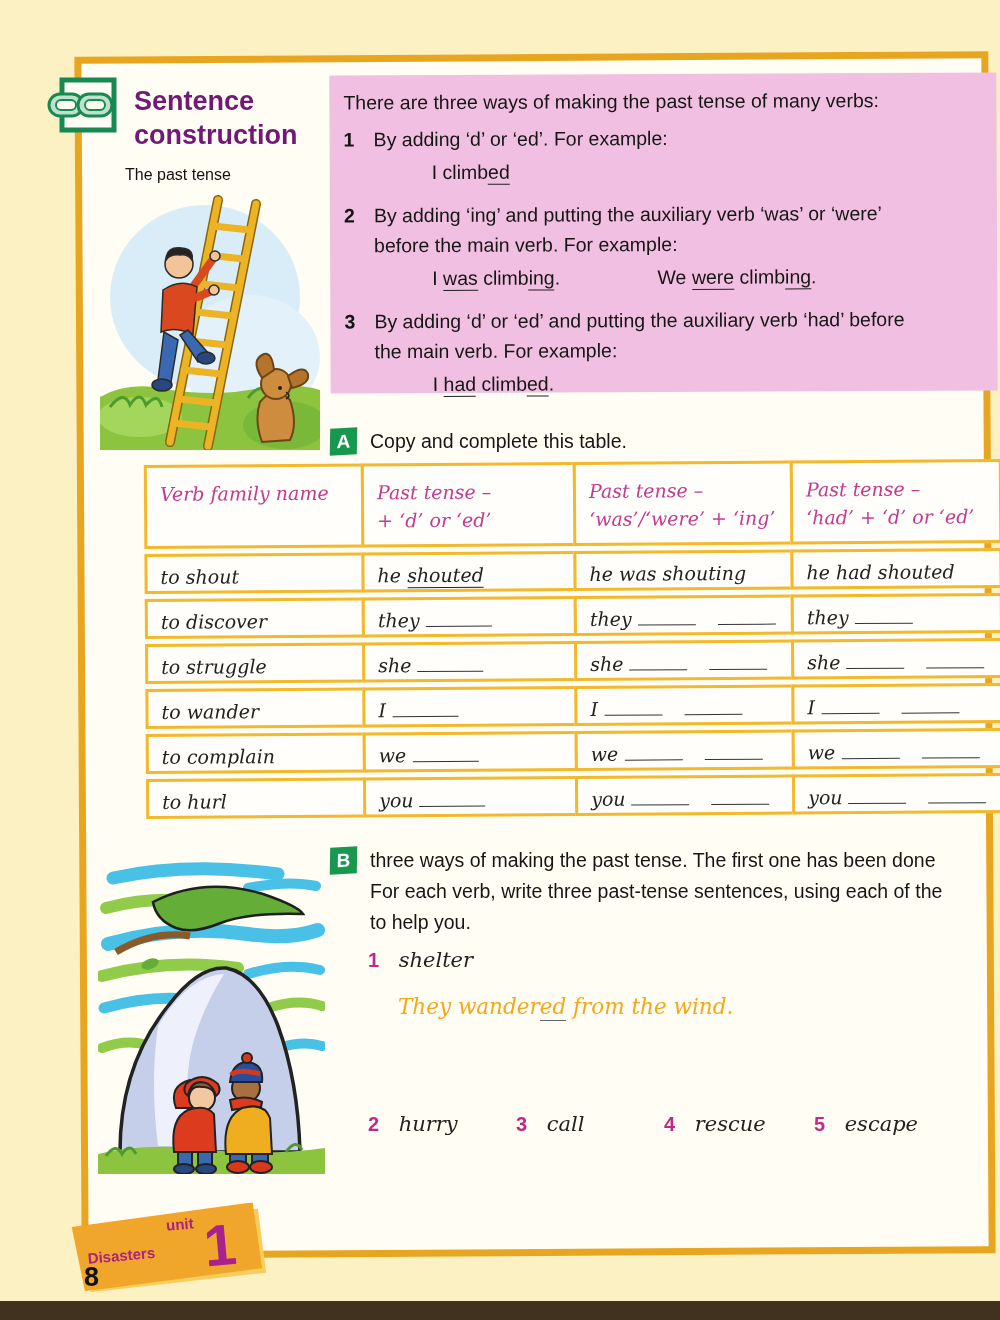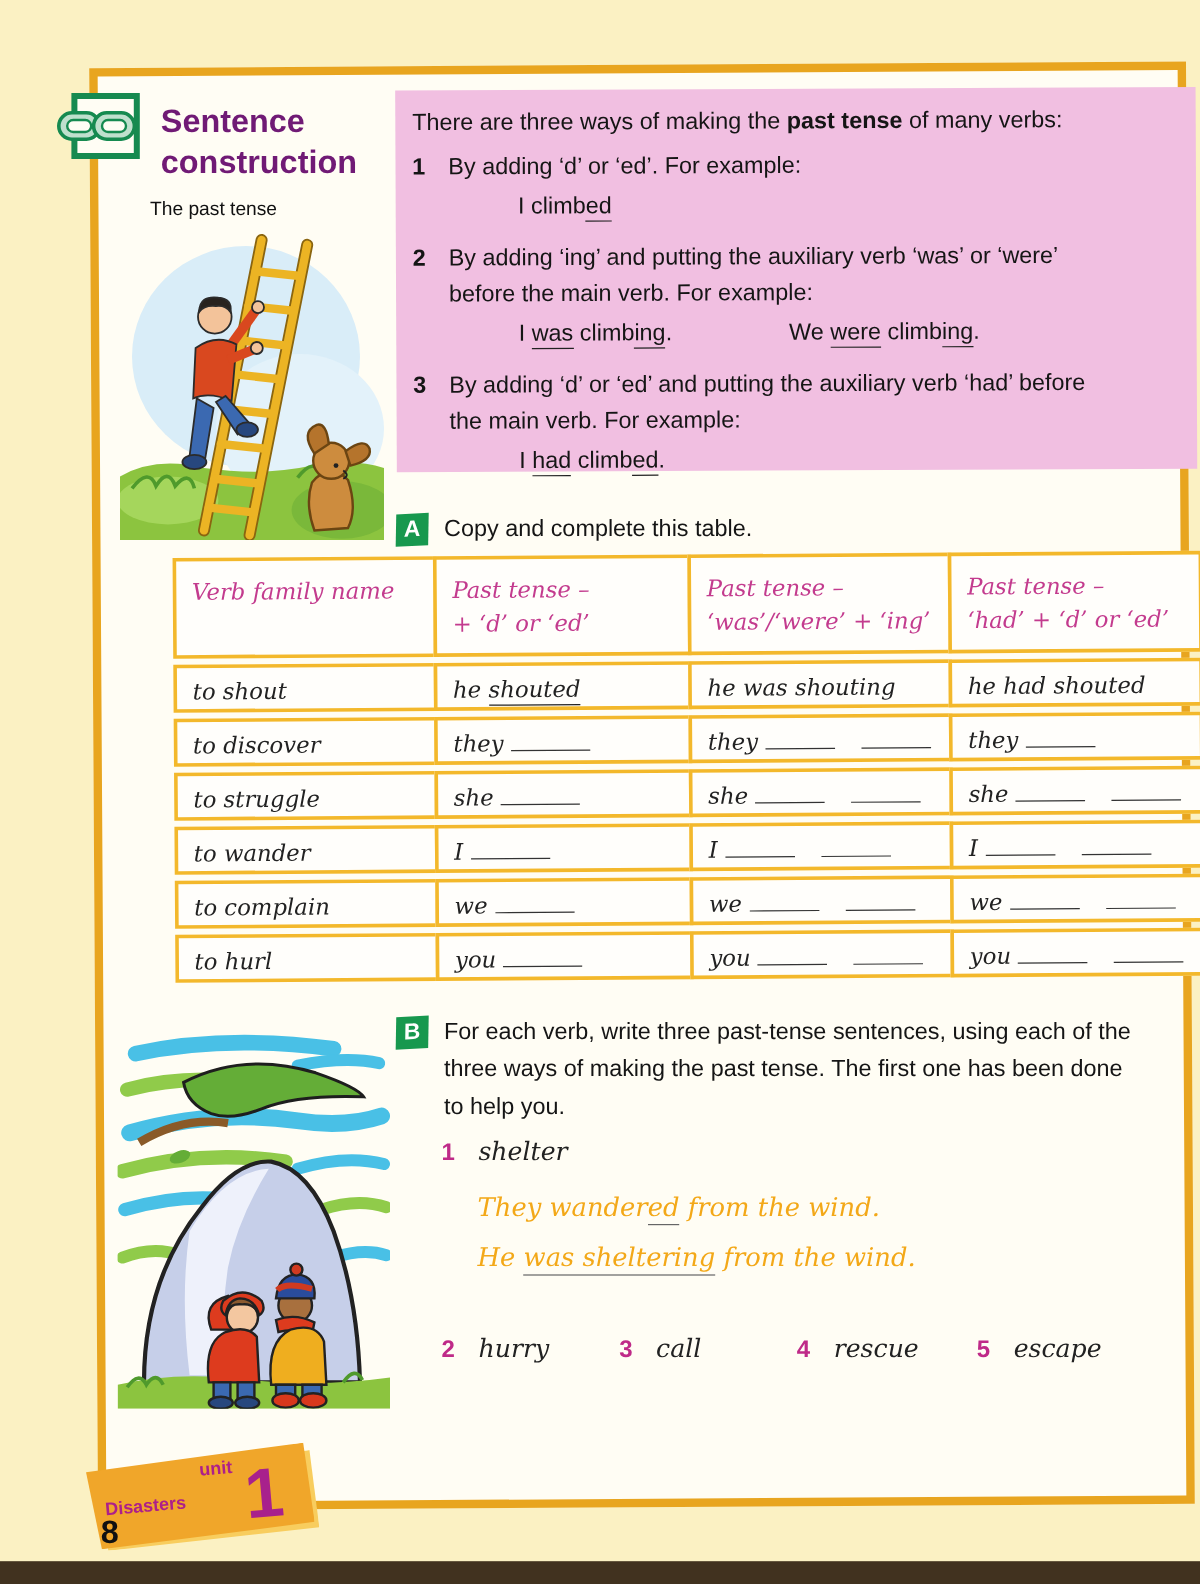--- a/index.html
+++ b/index.html
@@ -24,21 +24,21 @@
     position:absolute;left:330px;top:74px;width:667px;height:318px;box-sizing:border-box;
     background:#f1bfe1;transform:rotate(-0.25deg);
     padding:12px 10px 0 14px;font-size:19.5px;line-height:30px;
   }
   .introbox .lead{margin:0 0 7px 0;}
   .point{display:flex;margin-top:6px;}
   .pnum{width:30px;font-weight:bold;flex:none;}
   .ptext{flex:1;}
   .example{margin:3px 0 7px 58px;}
   .ex2{margin-left:92px;}
-  .b{font-weight:bold;}
+  .b{font-weight:normal;}
   .u{border-bottom:1.7px solid #222;padding-bottom:1px;}
 
   
   .task{position:absolute;display:flex;align-items:flex-start;gap:13px;font-size:19.5px;line-height:31px;}
   .taskA{left:330px;top:426px;}
   .taskB{left:330px;top:845px;width:650px;}
   .badge{
     flex:none;width:27px;height:27px;background:#17984e;color:#fff;
     font-weight:bold;font-size:19px;display:flex;align-items:center;justify-content:center;
     transform:skew(-4deg) rotate(-3deg);margin-top:2px;
@@ -288,34 +288,33 @@
     <path d="M132,298 L132,310 L148,310 L148,298 Z" fill="#3b69b1"></path>
     <path d="M154,298 L154,310 L170,310 L170,298 Z" fill="#3b69b1"></path>
     <ellipse cx="140" cy="311" rx="11" ry="6" fill="#d8381c"></ellipse>
     <ellipse cx="163" cy="311" rx="11" ry="6" fill="#d8381c"></ellipse>
   </g>
 </svg>
 
 <div class="task taskB">
   <span class="badge">B</span>
   <div>
+    <div>three ways of making the past tense. The first one has been done</div>
     <div>For each verb, write three past-tense sentences, using each of the</div>
-    <div>three ways of making the past tense. The first one has been done</div>
     <div>to help you.</div>
   </div>
 </div>
 
 <div class="item-head">
   <span class="enum">1</span>
   <span class="everb">shelter</span>
 </div>
 
 <div class="sentences">
   <div class="sentence"><span>They wander</span><span class="u">ed</span><span> from the wind.</span></div>
-  <div class="sentence"><span>He </span><span class="u">was sheltering</span><span> from the wind.</span></div>
 </div>
 
 <div class="verb-item" style="left:368px;">
   <span class="enum">2</span>
   <span class="everb">hurry</span>
 </div>
 <div class="verb-item" style="left:516px;">
   <span class="enum">3</span>
   <span class="everb">call</span>
 </div>

